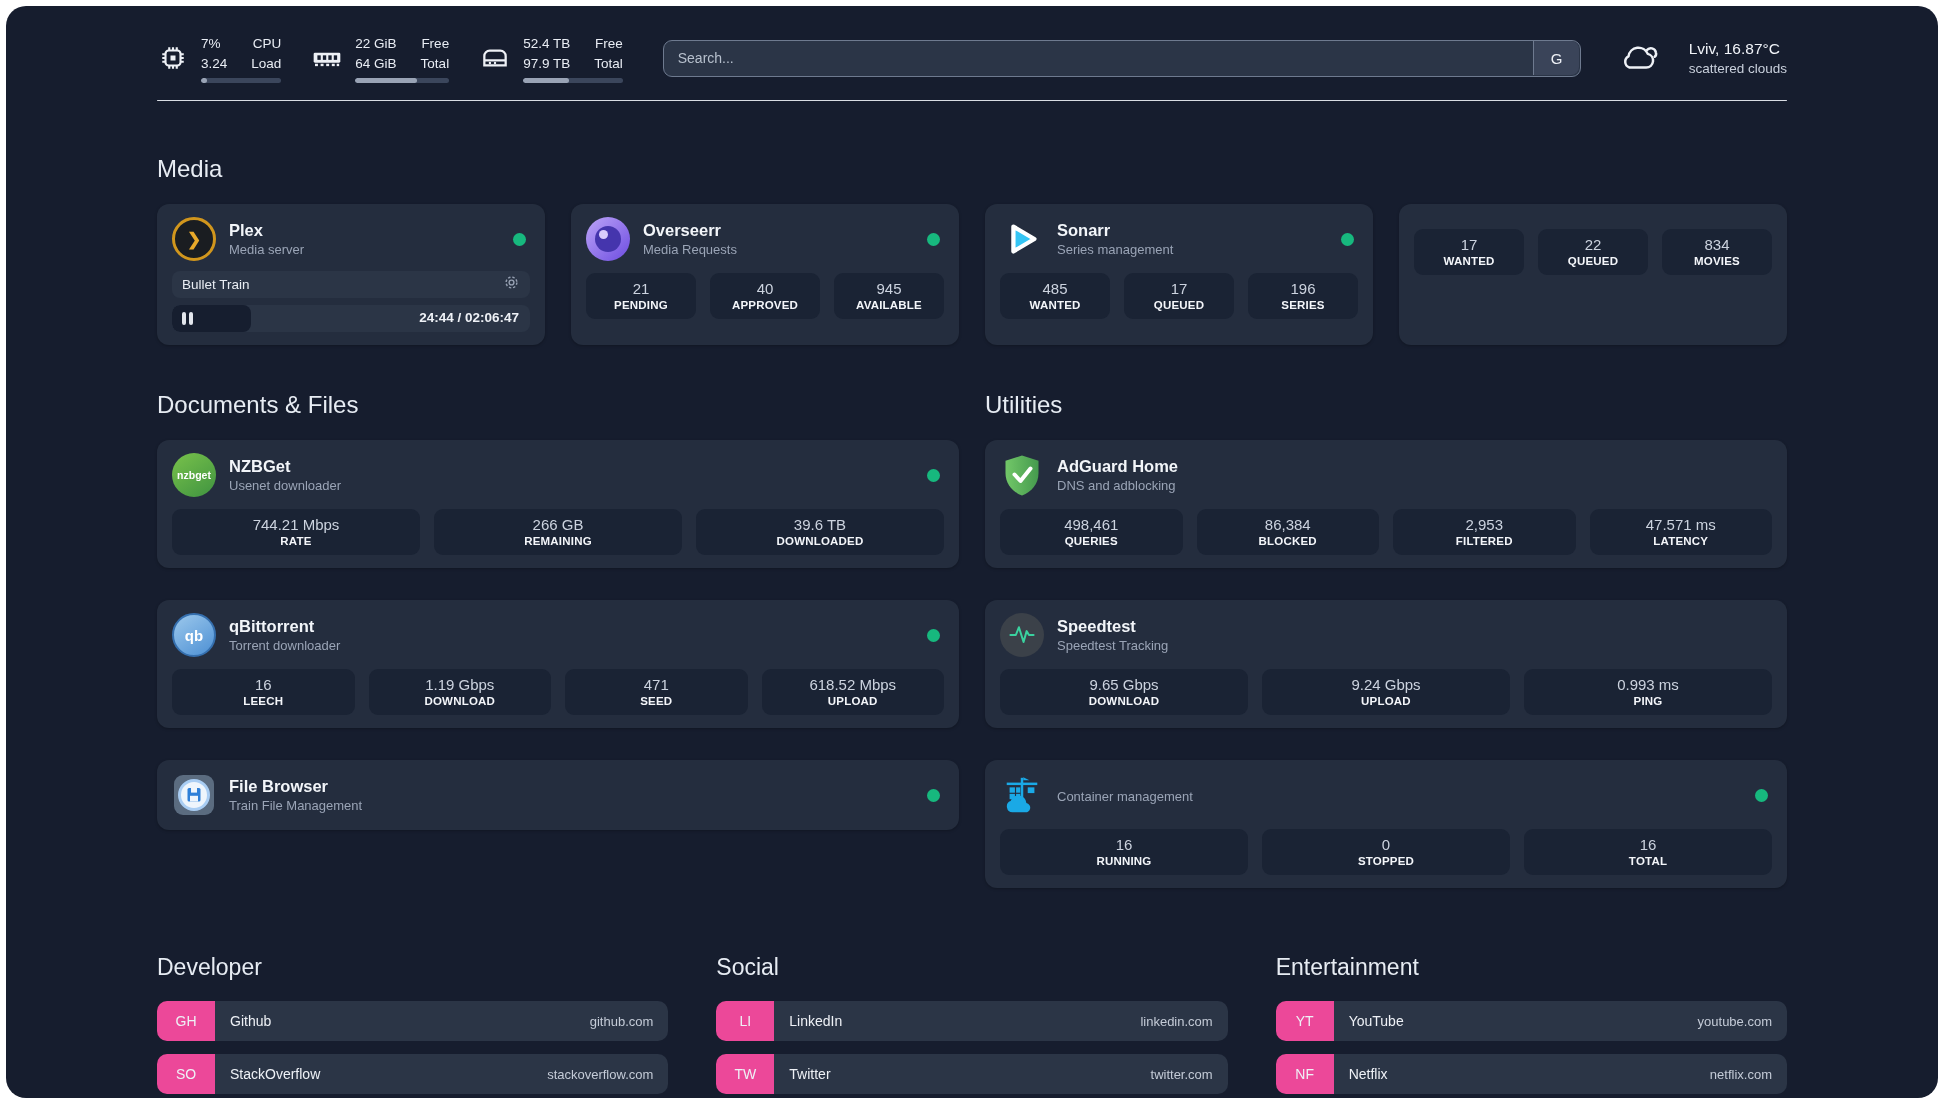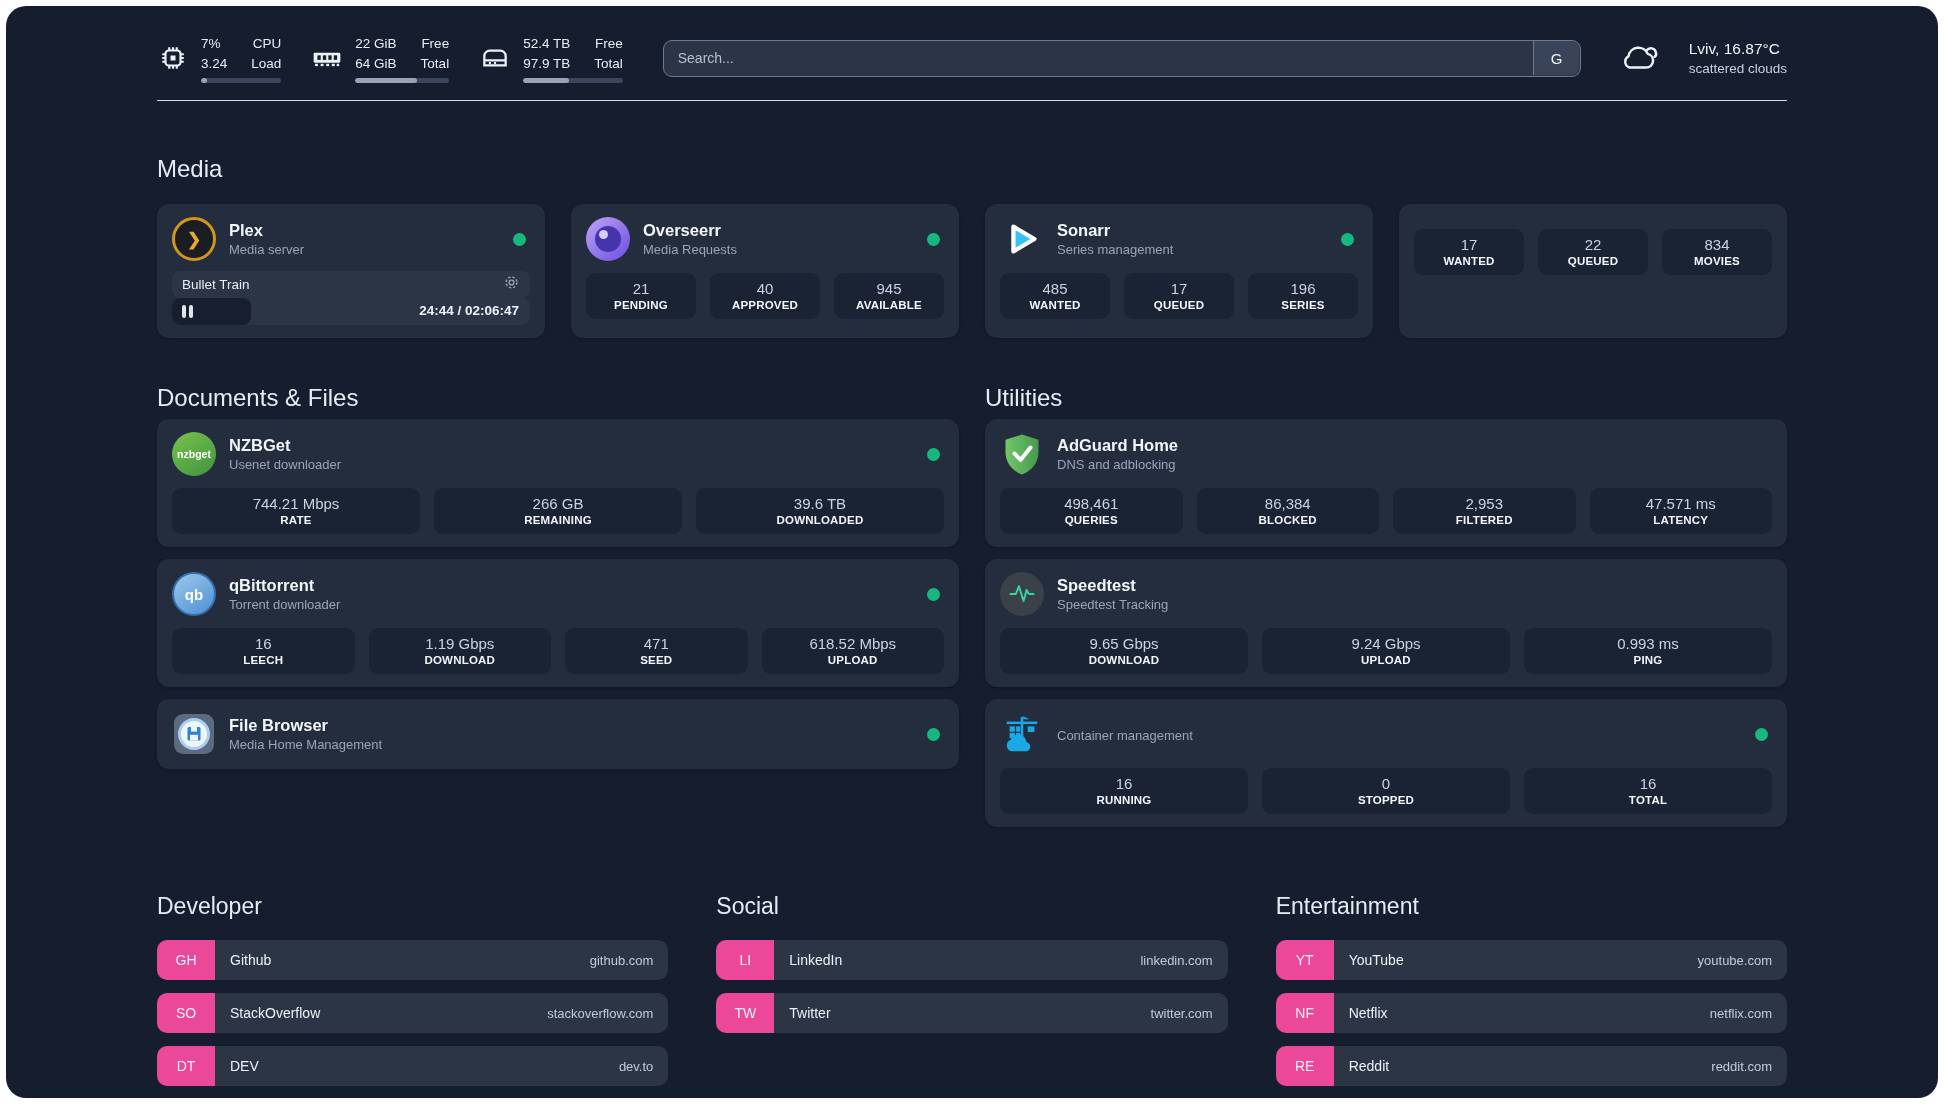--- a/index.html
+++ b/index.html
@@ -30,21 +30,21 @@
   .weather-main { font-size:15.5px; color:#f0f3f8; }
   .weather-desc { font-size:13.5px; color:#c9d0dc; }
 
   .divider { height:1.5px; background:#d9dde4; margin-top:17px; border-radius:1px; }
 
   
   .sec-title { font-size:24px; font-weight:500; color:#e7ecf3; }
   .media-sec { margin-top:54px; }
   .media-grid { display:grid; grid-template-columns:repeat(4,1fr); gap:26px; margin-top:21px; }
   .two-col { display:grid; grid-template-columns:1fr 1fr; gap:26px; margin-top:46px; }
-  .col-stack { display:flex; flex-direction:column; gap:12px; margin-top:7px; }
+  .col-stack { display:flex; flex-direction:column; gap:32px; margin-top:21px; }
 
   .card { background:#242d3e; border-radius:12px; padding:13px 15px; box-shadow:0 1px 3px rgba(0,0,0,.25); cursor:pointer; }
   .card-head { display:flex; align-items:center; gap:13px; }
   .app-meta { flex:1; }
   .app-name { font-size:16.5px; font-weight:700; color:#f2f5f9; }
   .app-sub { font-size:13px; color:#9aa4b6; margin-top:2px; }
   .dot { width:13px; height:13px; border-radius:50%; background:#17b87e; margin-right:4px; flex:none; }
 
   .stats { display:flex; gap:14px; margin-top:12px; }
   .stat { flex:1; background:#1a2334; border-radius:9px; text-align:center; padding:7px 4px 8px; }
@@ -58,21 +58,21 @@
   .icon-overseerr::before { content:""; position:absolute; width:26px; height:26px; border-radius:50%; background:#4535ad; left:9px; top:9px; }
   .icon-overseerr::after { content:""; position:absolute; width:9px; height:9px; border-radius:50%; background:#d9ccfb; left:13px; top:13px; }
   .icon-nzbget { border-radius:50%; background:linear-gradient(145deg,#79c24b,#3f9340); color:#fff; font-size:10.5px; font-weight:700; }
   .icon-qbit { border-radius:50%; background:linear-gradient(145deg,#9cc8ec,#4d90d4); border:2.5px solid #356fae; color:#fff; font-size:15px; font-weight:700; }
   .icon-speedtest { border-radius:50%; background:#3b4149; }
 
   
   .player { margin-top:10px; }
   .player-title-row { background:#2b3546; border-radius:8px; height:27px; display:flex; align-items:center; padding:0 10px; }
   .player-title-row .pt { flex:1; font-size:13.5px; color:#e9edf3; }
-  .player-progress { position:relative; background:#2b3546; border-radius:8px; height:27px; overflow:hidden; }
+  .player-progress { position:relative; margin-top:7px; background:#2b3546; border-radius:8px; height:27px; overflow:hidden; }
   .player-fill { position:absolute; left:0; top:0; bottom:0; background:#161e2f; border-radius:8px; }
   .pause { position:absolute; left:10px; top:7px; display:flex; gap:3.5px; }
   .pause i { display:block; width:3.5px; height:12.5px; border-radius:2px; background:#e2e6ec; }
   .player-time { position:absolute; right:11px; top:5px; font-size:13.5px; font-weight:700; color:#eef1f6; }
 
   
   .bookmarks { display:grid; grid-template-columns:repeat(3,1fr); gap:48px; margin-top:66px; }
   .bm-title { font-size:23px; font-weight:500; color:#e7ecf3; margin-bottom:20px; }
   .link-row { display:flex; height:40px; margin-bottom:13px; cursor:pointer; }
   .link-abbr { width:58px; flex:none; background:#ec4899; border-radius:10px 0 0 10px; display:flex; align-items:center; justify-content:center;
@@ -360,21 +360,21 @@
                   <rect x="2" y="2" width="40" height="40" rx="9" fill="#5b6c80"></rect>
                   <circle cx="22" cy="22" r="14.5" fill="#eef5fc"></circle>
                   <circle cx="22" cy="22" r="14.5" fill="none" stroke="#a9cdf3" stroke-width="3"></circle>
                   <rect x="15.5" y="15" width="13" height="13.5" rx="1.5" fill="#2f80d8"></rect>
                   <rect x="19" y="15" width="6" height="4.6" fill="#eef5fc"></rect>
                   <rect x="18" y="22.8" width="8" height="5.7" fill="#eef5fc"></rect>
                 </svg>
               </div>
               <div class="app-meta">
                 <div class="app-name">File Browser</div>
-                <div class="app-sub">Media Home Management</div>
+                <div class="app-sub">Train File Management</div>
               </div>
               <span class="dot"></span>
             </div>
           </div>
         </div>
       </div>
 
       <div>
         <div class="sec-title">Utilities</div>
         <div class="col-stack">

